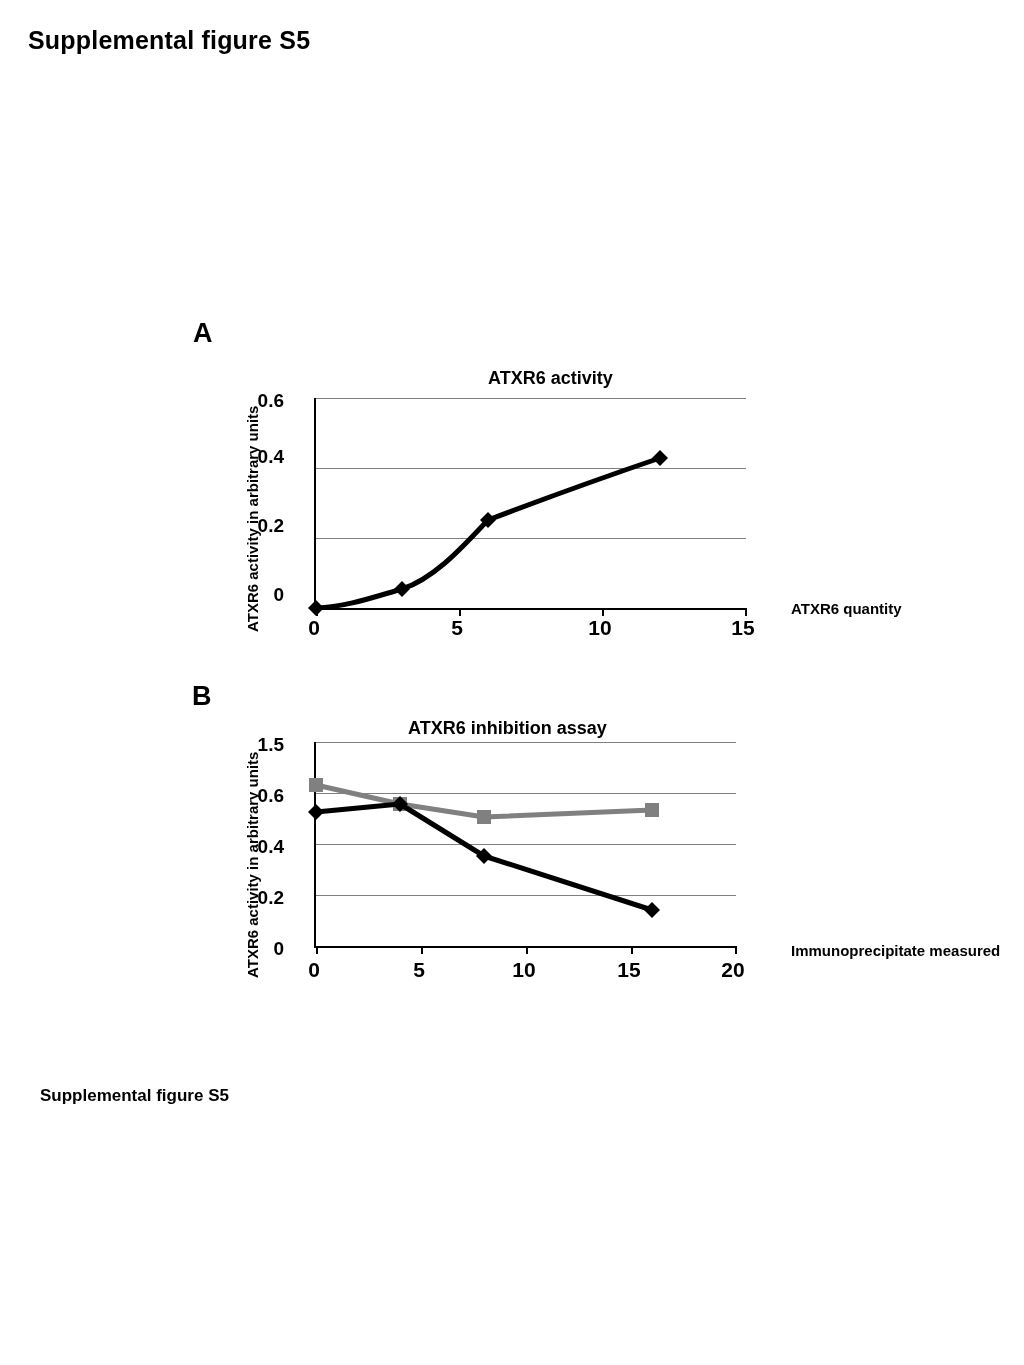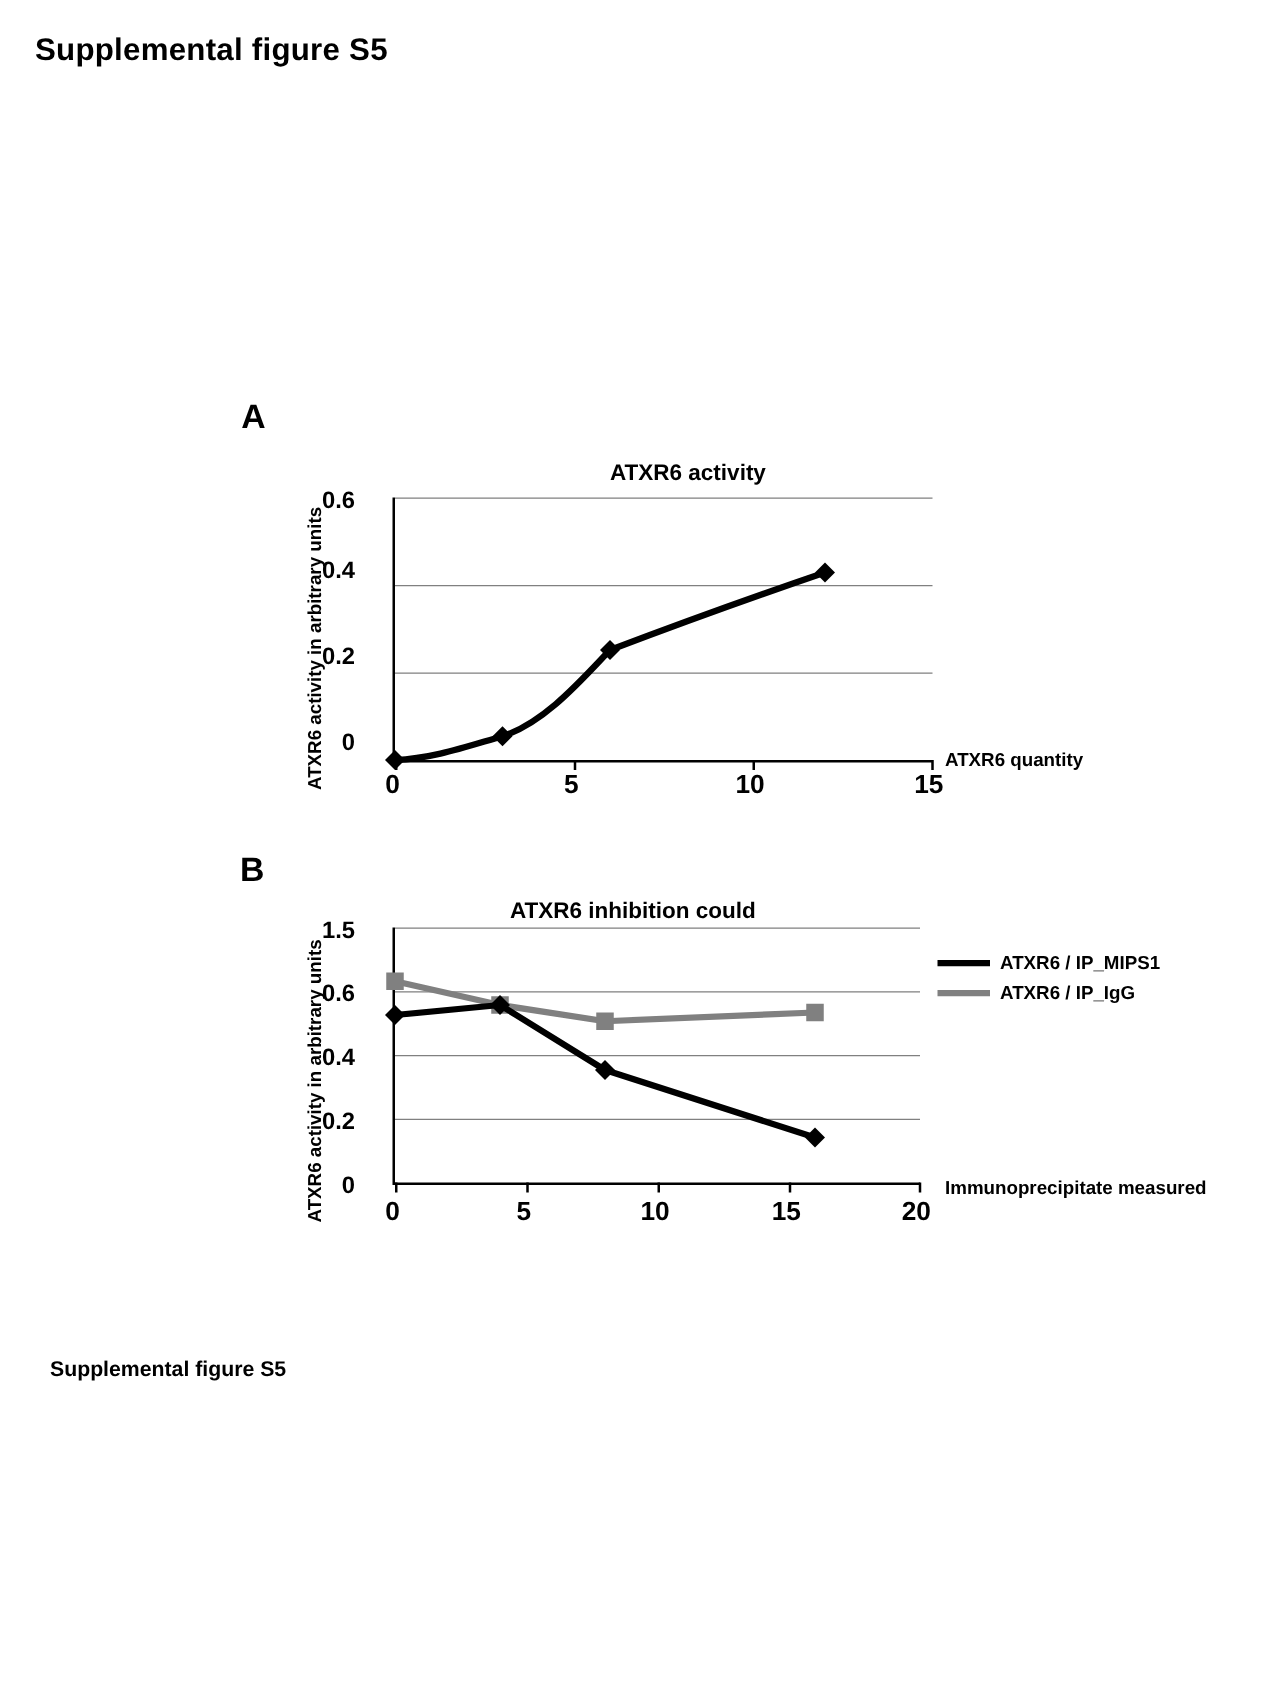--- a/index.html
+++ b/index.html
@@ -51,20 +51,21 @@
     position: absolute;
     font-size: 18px;
     font-weight: bold;
     white-space: nowrap;
   }
   .x-axis-title {
     position: absolute;
     font-size: 15px;
     font-weight: bold;
     white-space: nowrap;
+    margin-left: 35px;
   }
   .tick-label-y {
     position: absolute;
     font-size: 19px;
     font-weight: bold;
     text-align: right;
     white-space: nowrap;
   }
   .tick-label-x {
     position: absolute;
@@ -179,21 +180,21 @@
 
   <div class="x-axis-title" style="left: 528px; top: 240px;">ATXR6 quantity</div>
 </div>
 
 <div class="panel-label" id="panelB-label">B</div>
 
 <div class="panel" id="panelB">
 
   <div class="y-axis-title" style="left: 16px; top: 268px;">ATXR6 activity in arbitrary units</div>
 
-  <div class="chart-title" style="left: 180px; top: 8px;">ATXR6 inhibition could</div>
+  <div class="chart-title" style="left: 180px; top: 8px;">ATXR6 inhibition assay</div>
 
   <div class="tick-label-y" style="left: 0px; top: 228px; width: 56px;">0</div>
   <div class="tick-label-y" style="left: 0px; top: 177px; width: 56px;">0.2</div>
   <div class="tick-label-y" style="left: 0px; top: 126px; width: 56px;">0.4</div>
   <div class="tick-label-y" style="left: 0px; top: 75px; width: 56px;">0.6</div>
   <div class="tick-label-y" style="left: 0px; top: 24px; width: 56px;">1.5</div>
 
   <div class="plot-area" style="left: 86px; top: 32px; width: 420px; height: 206px;">
 
     <div class="gridline" style="top: 0px; width: 420px;"></div>
@@ -229,27 +230,17 @@
   </div>
 
   <div class="tick-label-x" style="left: 56px; top: 248px; width: 60px;">0</div>
   <div class="tick-label-x" style="left: 161px; top: 248px; width: 60px;">5</div>
   <div class="tick-label-x" style="left: 266px; top: 248px; width: 60px;">10</div>
   <div class="tick-label-x" style="left: 371px; top: 248px; width: 60px;">15</div>
   <div class="tick-label-x" style="left: 475px; top: 248px; width: 60px; text-align: center;">20</div>
 
   <div class="x-axis-title" style="left: 528px; top: 232px;">Immunoprecipitate measured</div>
 
-  <div class="legend" style="left: 522px; top: 48px;">
-    <div class="legend-row">
-      <div class="legend-swatch" style="background:#000000;"></div>
-      <div class="legend-label">ATXR6 / IP_MIPS1</div>
-    </div>
-    <div class="legend-row">
-      <div class="legend-swatch" style="background:#808080;"></div>
-      <div class="legend-label">ATXR6 / IP_IgG</div>
-    </div>
-  </div>
 </div>
 
 <div class="caption-wrap">
   <div class="caption-title">Supplemental figure S5</div>
 </div>
 
 </body></html>

